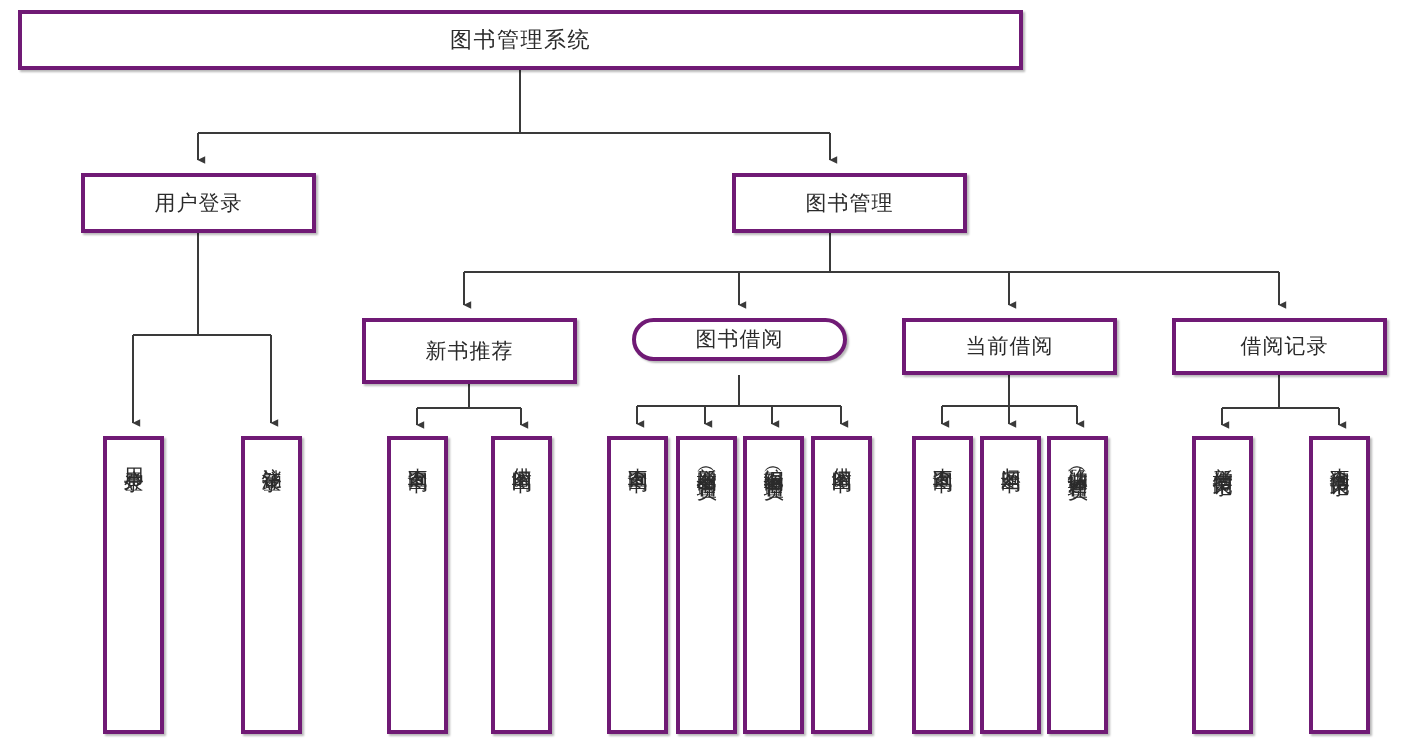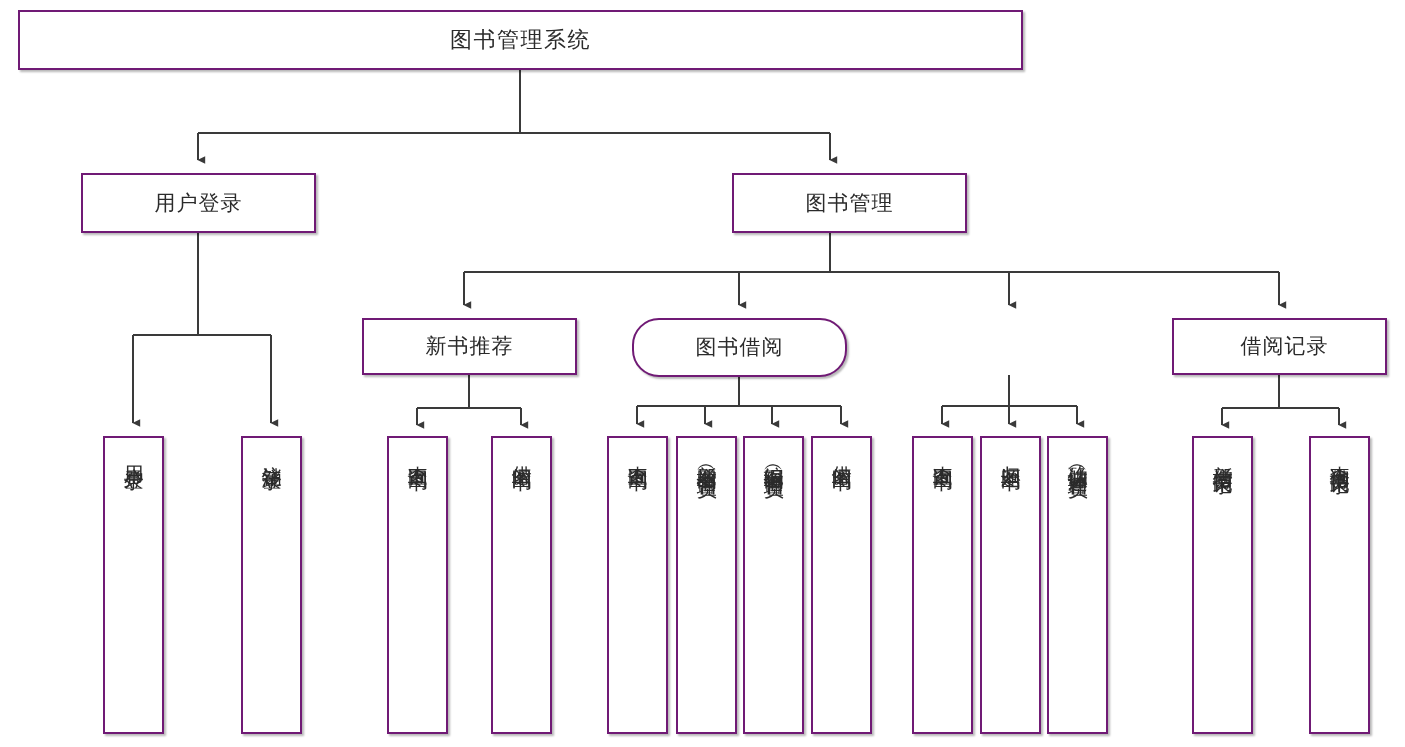--- a/index.html
+++ b/index.html
@@ -23,21 +23,21 @@
     left: 0;
     top: 0;
     width: 1405px;
     height: 747px;
     pointer-events: none;
   }
   .node {
     position: absolute;
     box-sizing: border-box;
     background: #ffffff;
-    border: 2px solid #701a75;
+    border: 4px solid #701a75;
     box-shadow: 2px 2px 2px rgba(0,0,0,0.28);
     display: flex;
     align-items: center;
     justify-content: center;
     color: #2b2b2b;
   }
   .node-label {
     display: block;
     text-align: center;
     line-height: 1.18;
@@ -138,28 +138,31 @@
   </div>
 
   <div class="node horiz" style="left:81px; top:173px; width:235px; height:60px;">
     <span class="node-label">用户登录</span>
   </div>
 
   <div class="node horiz" style="left:712px; top:173px; width:235px; height:60px;margin-left:20px;">
     <span class="node-label">图书管理</span>
   </div>
 
-  <div class="node horiz" style="left:362px; top:318px; width:215px; height:57px;">
+  <div class="node horiz" style="left:362px; top:318px; width:215px; height:66px;">
     <span class="node-label">新书推荐</span>
   </div>
 
-  <div class="node horiz" style="left:632px; top:318px; width:215px; height:59px;border-radius:27px;">
+  <div class="node horiz" style="left:632px; top:318px; width:215px; height:43px;border-radius:27px;">
     <span class="node-label">图书借阅</span>
   </div>
 
+  <div class="node horiz" style="left:902px; top:318px; width:215px; height:57px;">
+    <span class="node-label">当前借阅</span>
+  </div>
 
   <div class="node horiz" style="left:1172px; top:318px; width:215px; height:57px;padding-left:10px;">
     <span class="node-label">借阅记录</span>
   </div>
 
   <div class="node vert" style="left:103px; top:436px; width:61px; height:298px;">
     <span class="node-label">用户登录</span>
   </div>
 
   <div class="node vert" style="left:241px; top:436px; width:61px; height:298px;">

